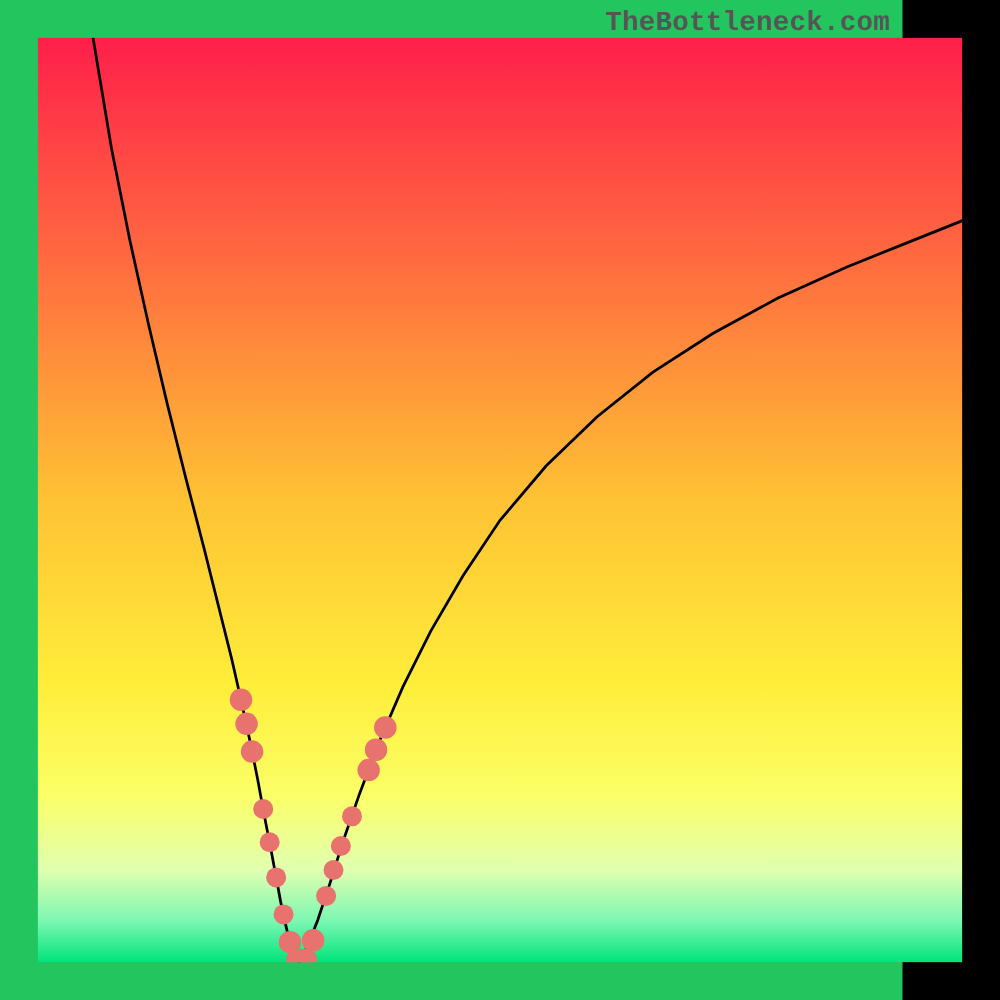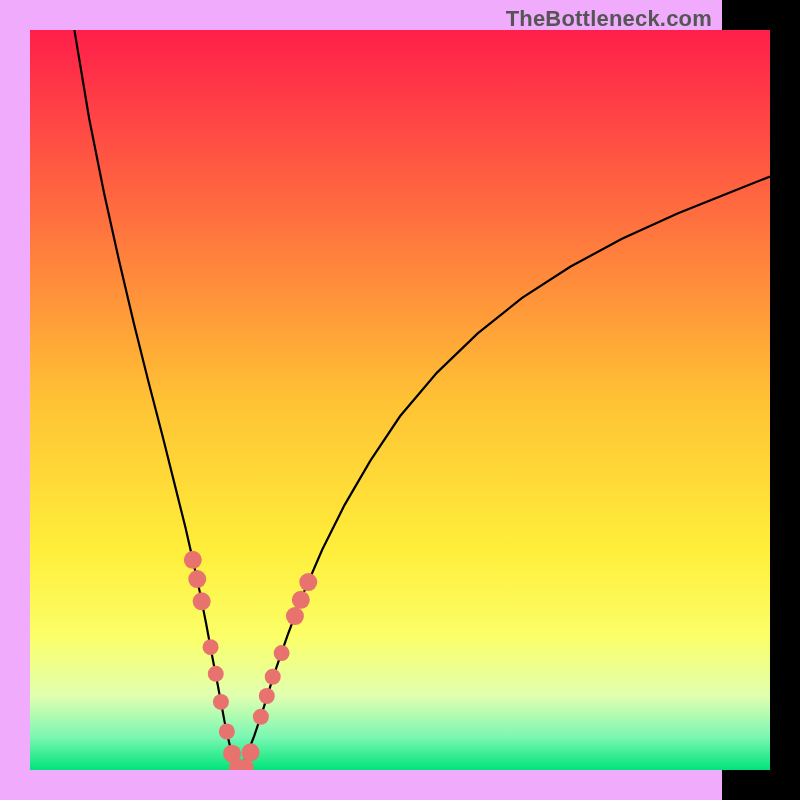--- a/index.html
+++ b/index.html
@@ -10,21 +10,22 @@
     background: #000;
     overflow: hidden;
     font-family: Arial, Helvetica, sans-serif;
   }
   .frame {
     position: absolute;
     top: 0;
     left: 0;
     width: 722px;
     height: 800px;
-    background: #f0abfc;
+    background: #22c55e;
+    font-family: Liberation Mono, monospace;
   }
   .plot {
     position: absolute;
     top: 30px;
     left: 30px;
     width: 740px;
     height: 740px;
     overflow: hidden;
   }
   .gradient {

